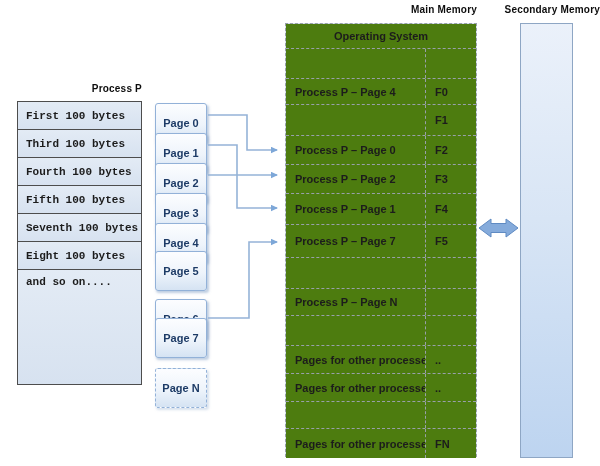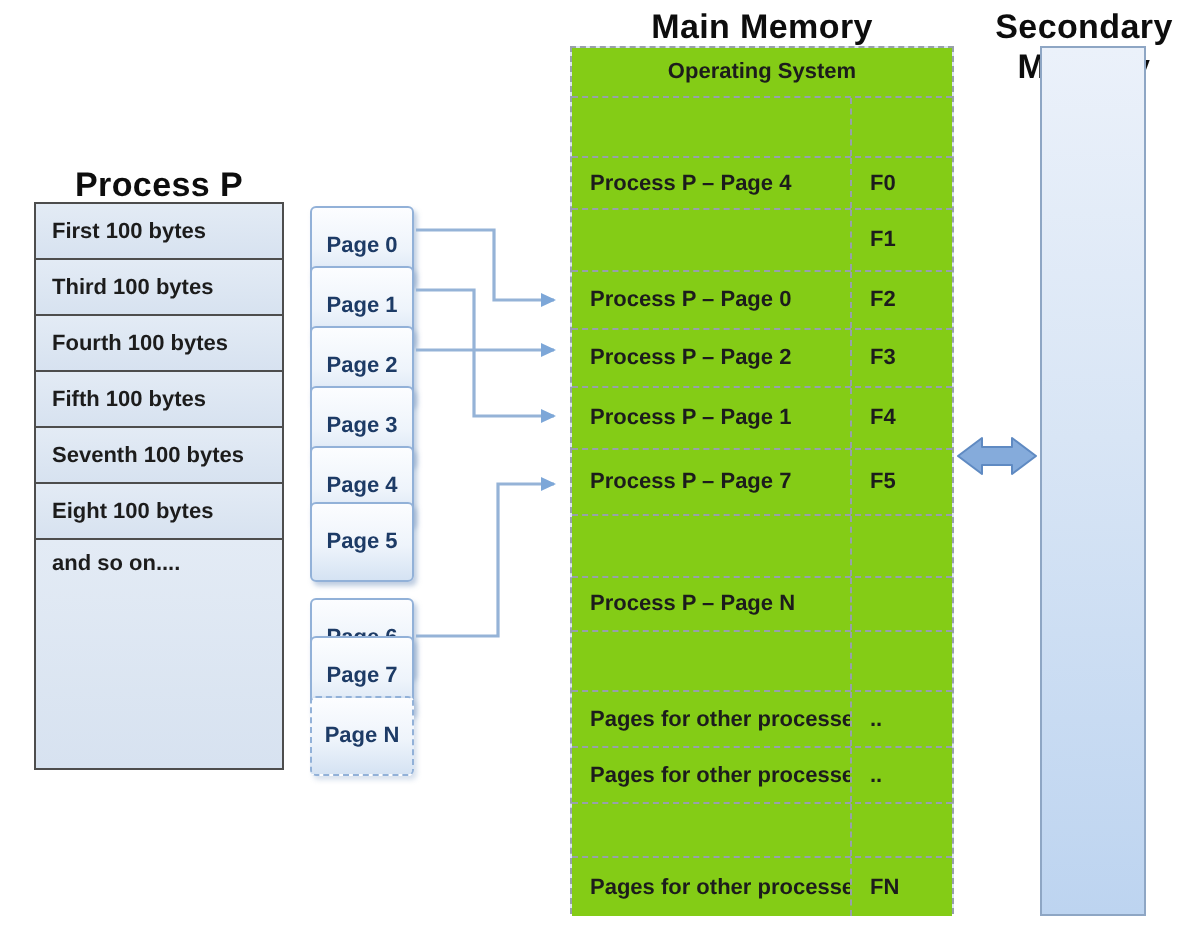--- a/index.html
+++ b/index.html
@@ -1,28 +1,28 @@
 <!DOCTYPE html>
 <html><head>
 <meta charset="utf-8">
 <style>
   html,body { margin:0; padding:0; background:#ffffff; }
   .canvas {
     position:relative; width:600px; height:466px; background:#ffffff;
     font-family:"Liberation Sans", sans-serif; overflow:hidden;
   }
   .title {
-    position:absolute; font-weight:bold; font-size:17px; color:#0d0d0d;
-    text-align:center; letter-spacing:0.2px;
+    position:absolute; font-weight:bold; font-size:10px; color:#0d0d0d;
+    text-align:right; letter-spacing:0.2px;
   }
   
   .proc-table {
     position:absolute; left:17px; top:101px; width:125px; height:284px;
     box-sizing:border-box; border:1px solid #4d4d4d;
-    display:flex; flex-direction:column; background:#dbe5f1;
+    display:flex; flex-direction:column; background:#dbe5f1;font-family:Liberation Mono, monospace;
   }
   .proc-row {
     flex:0 0 28px; box-sizing:border-box; border-bottom:1px solid #4d4d4d;
     background:linear-gradient(180deg,#e3ebf5 0%,#d7e2f0 100%);
     display:flex; align-items:center; padding-left:8px;
     font-size:11px; font-weight:bold; color:#1c1c1c; white-space:nowrap;
   }
   .proc-row:last-child {
     flex:1 1 auto; border-bottom:none; align-items:flex-start; padding-top:6px;
   }
@@ -37,21 +37,21 @@
   }
   .page-box.dashed { border-style:dashed; box-shadow:1.5px 2px 2.5px rgba(125,155,195,0.3); }
   
   .mem-table {
     position:absolute; left:285px; top:23px; width:192px; height:434px;
     box-sizing:border-box; border:1px dashed #98a0aa;
     display:flex; flex-direction:column; background:#dbe5f1;
   }
   .mem-row {
     display:flex; box-sizing:border-box; border-bottom:1px dashed #98a0aa;
-    background:#84cc16;
+    background:#4d7c0f;
   }
   .mem-row:last-child { border-bottom:none; flex:1 1 auto; }
   .mem-label {
     flex:1 1 auto; display:flex; align-items:center; padding-left:9px;
     font-size:11px; font-weight:bold; color:#1c1c1c; white-space:nowrap;
     box-sizing:border-box; overflow:hidden;
   }
   .mem-row.span .mem-label { justify-content:center; padding-left:0; }
   .mem-frame {
     flex:0 0 51px; box-sizing:border-box; border-left:1px dashed #98a0aa;
@@ -87,21 +87,21 @@
 
   <div id="page-stack">
       <div class="page-box" style="top: 103px;">Page 0</div>
       <div class="page-box" style="top: 133px;">Page 1</div>
       <div class="page-box" style="top: 163px;">Page 2</div>
       <div class="page-box" style="top: 193px;">Page 3</div>
       <div class="page-box" style="top: 223px;">Page 4</div>
       <div class="page-box" style="top: 251px;">Page 5</div>
       <div class="page-box" style="top: 279px; margin-top: 20px;">Page 6</div>
       <div class="page-box" style="top: 318px;">Page 7</div>
-      <div class="page-box dashed" style="top: 348px;">Page N</div>
+      <div class="page-box dashed" style="top: 368px;">Page N</div>
     </div>
 
   <div class="mem-table" id="main-memory">
       <div class="mem-row span" style="flex: 0 0 25px;">
         <div class="mem-label">Operating System</div>
       </div>
       <div class="mem-row" style="flex: 0 0 30px;">
         <div class="mem-label"></div>
         <div class="mem-frame"></div>
       </div>

